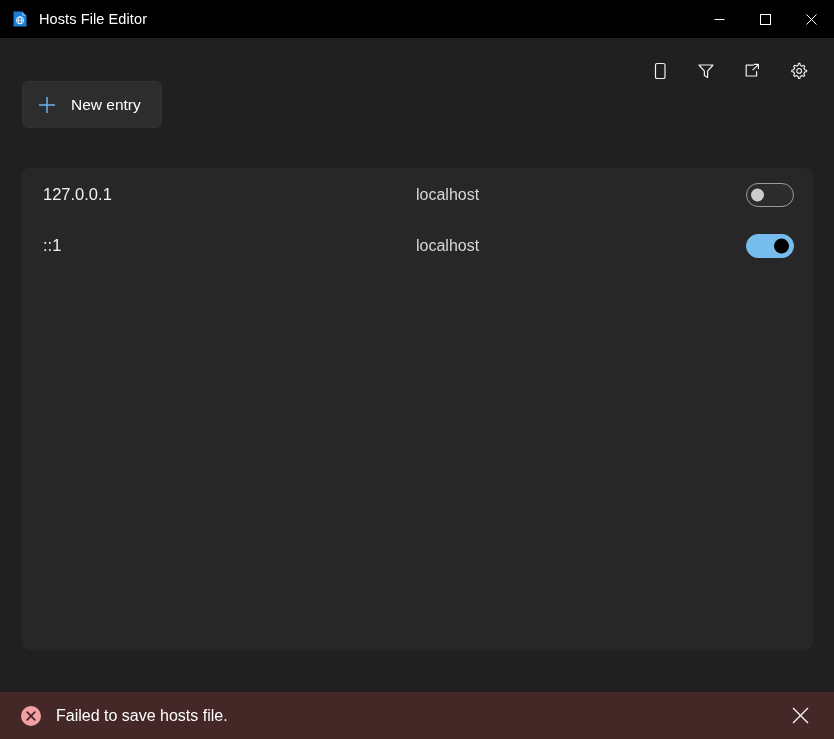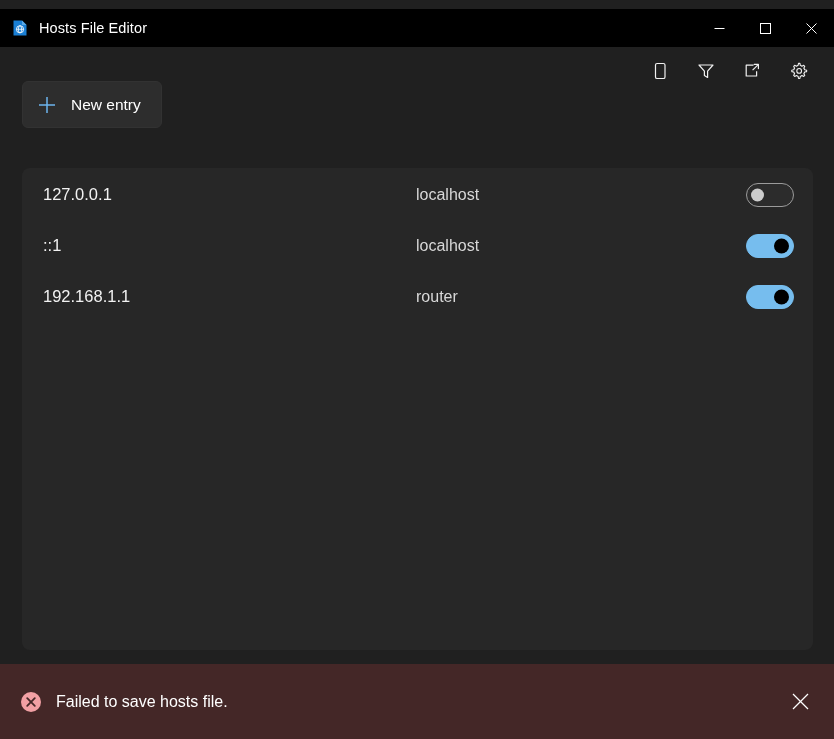--- a/index.html
+++ b/index.html
@@ -17,21 +17,20 @@
     position: relative;
   }
 
   
   .titlebar {
     height: 38px;
     background: #000000;
     display: flex;
     align-items: center;
     position: relative;
-    margin-top: 9px;
   }
 
   .app-icon {
     width: 16px;
     height: 16px;
     margin-left: 12px;
     margin-right: 11px;
     flex: 0 0 auto;
   }
 
@@ -181,21 +180,21 @@
     border-radius: 50%;
     background: #000000;
   }
 
   
   .error-bar {
     position: absolute;
     left: 0;
     bottom: 0;
     width: 834px;
-    height: 75px;
+    height: 47px;
     background: #442727;
     display: flex;
     align-items: center;
   }
 
   .error-icon {
     width: 22px;
     height: 22px;
     margin-left: 20px;
     margin-right: 14px;
@@ -320,27 +319,20 @@
   </div>
 
   <div class="entry-row">
     <span class="entry-ip">::1</span>
     <span class="entry-host">localhost</span>
     <span class="toggle on">
       <span class="knob"></span>
     </span>
   </div>
 
-  <div class="entry-row">
-    <span class="entry-ip">192.168.1.1</span>
-    <span class="entry-host">router</span>
-    <span class="toggle on">
-      <span class="knob"></span>
-    </span>
-  </div>
 
 </div>
 
 <div class="error-bar">
   <span class="error-icon">
     <svg width="22" height="22" viewBox="0 0 22 22">
       <circle cx="11" cy="11" r="10" fill="#f2a0a4"></circle>
       <line x1="7.2" y1="7.2" x2="14.8" y2="14.8" stroke="#442727" stroke-width="1.8" stroke-linecap="round"></line>
       <line x1="14.8" y1="7.2" x2="7.2" y2="14.8" stroke="#442727" stroke-width="1.8" stroke-linecap="round"></line>
     </svg>

